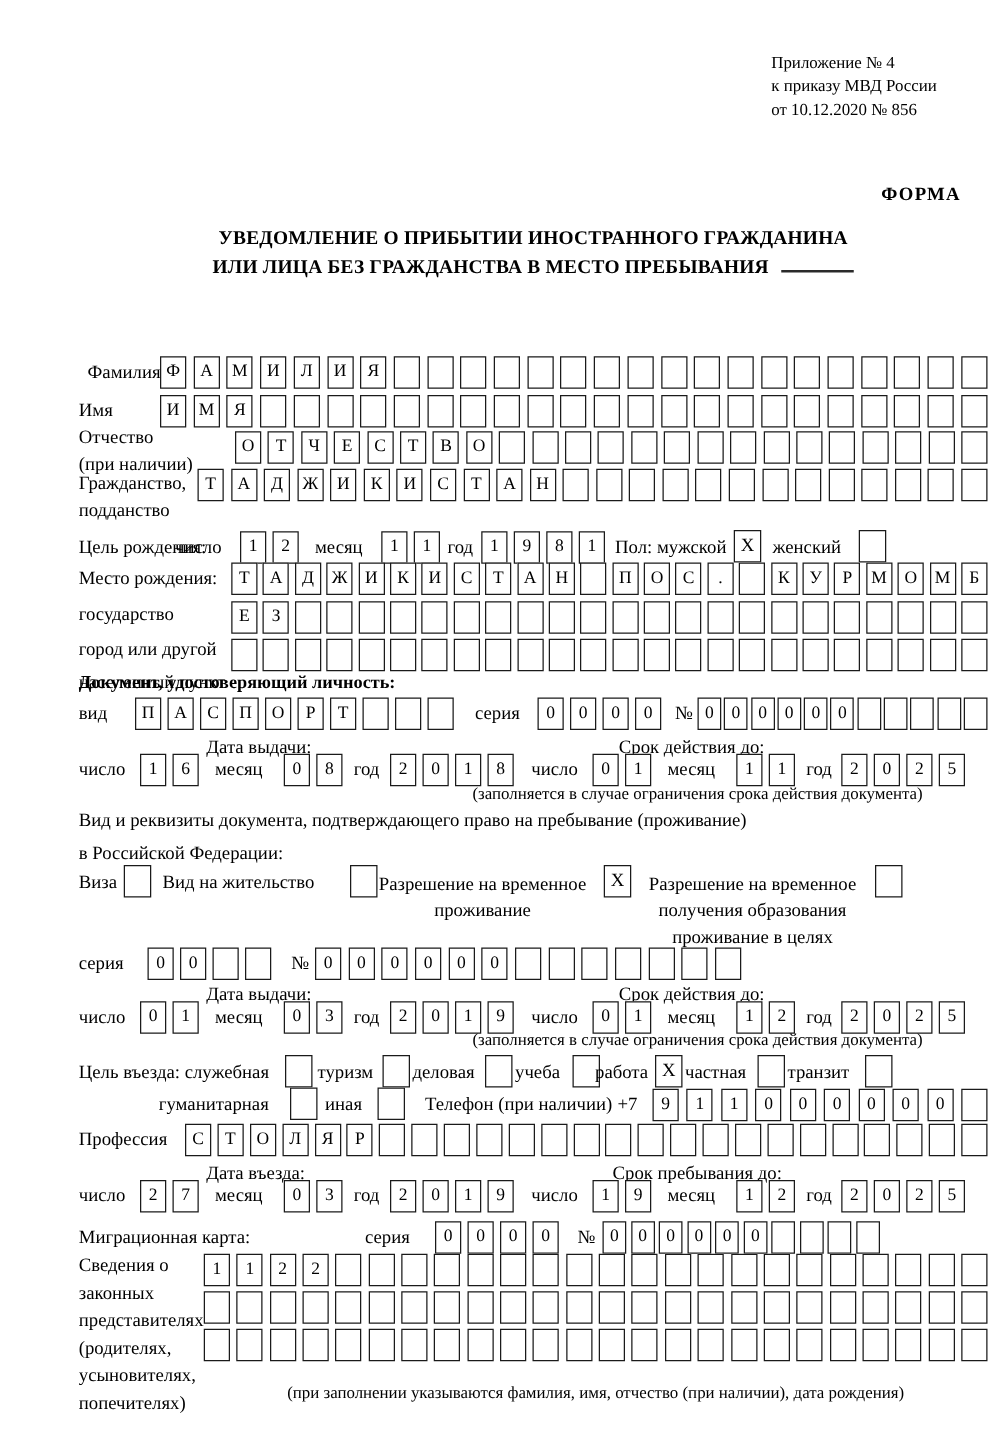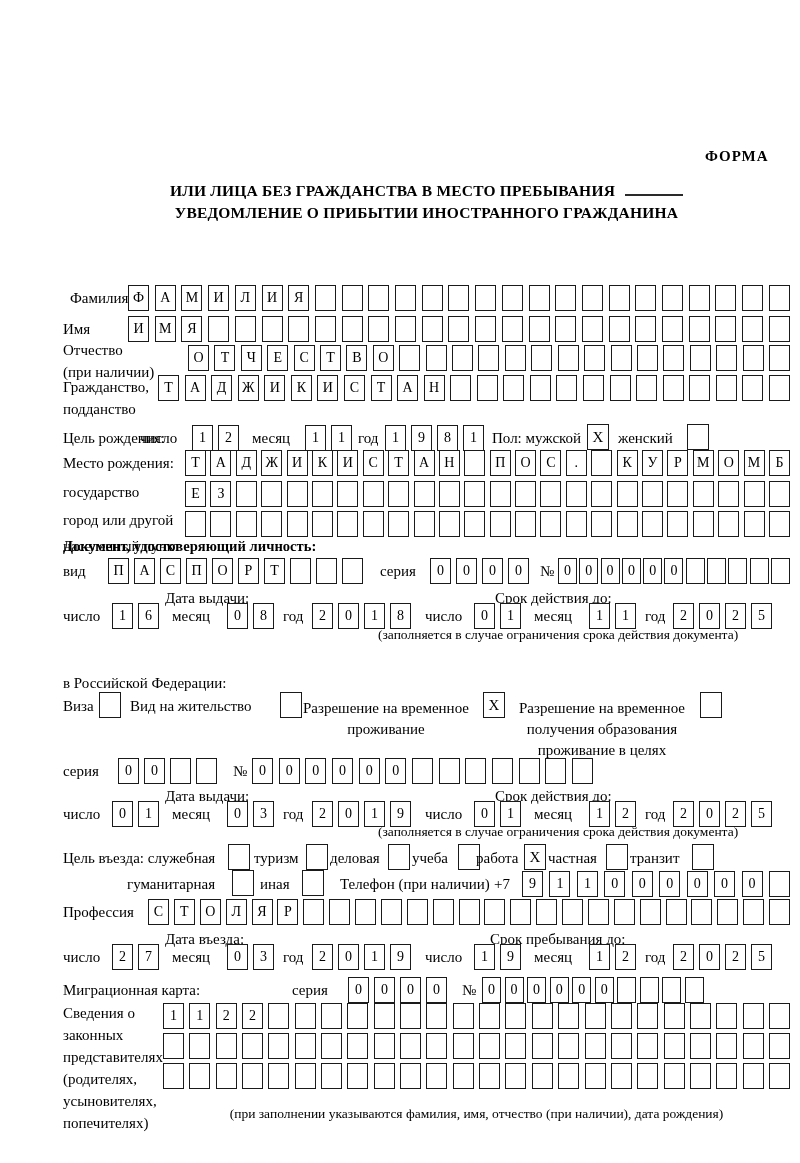--- a/index.html
+++ b/index.html
@@ -23,25 +23,30 @@
   .cells.narrow .cell{width:19px;}
   .checkbox{position:absolute;width:22px;height:26px;box-sizing:border-box;border:1.7px solid #1a1a1a;
         display:flex;align-items:center;justify-content:center;font-size:15px;background:#fff;}
   .cbl{position:absolute;text-align:center;font-size:15px;line-height:21px;}
 </style>
 </head>
 <body>
 
 <div class="page">
 
+  <div class="abs hdr" style="left:617px;top:40px">
+    <div>Приложение № 4</div>
+    <div>к приказу МВД России</div>
+    <div>от 10.12.2020 № 856</div>
+  </div>
   <div class="abs forma" style="left:705px;top:148px">ФОРМА</div>
 
   <div class="abs title" style="left:63px;top:180px;width:727px">
+    <div>УВЕДОМЛЕНИЕ О ПРИБЫТИИ ИНОСТРАННОГО ГРАЖДАНИНА</div>
     <div><span>ИЛИ ЛИЦА БЕЗ ГРАЖДАНСТВА В МЕСТО ПРЕБЫВАНИЯ</span><span class="blank"></span></div>
-    <div>УВЕДОМЛЕНИЕ О ПРИБЫТИИ ИНОСТРАННОГО ГРАЖДАНИНА</div>
   </div>
 
 
   <span class="abs lbl" style="left:70px;top:290px">Фамилия</span>
   <div class="cells sb" style="left:128px;top:285px;width:662px">
       <span class="cell">Ф</span>
       <span class="cell">А</span>
       <span class="cell">М</span>
       <span class="cell">И</span>
       <span class="cell">Л</span>
@@ -329,20 +334,21 @@
   <span class="abs lbl" style="left:645px;top:608px">год</span>
   <div class="cells g" style="left:673px;top:603px">
       <span class="cell">2</span>
       <span class="cell">0</span>
       <span class="cell">2</span>
       <span class="cell">5</span>
     </div>
 
   <span class="abs small" style="left:378px;top:627px">(заполняется в случае ограничения срока действия документа)</span>
 
+  <span class="abs lbl" style="left:63px;top:649px">Вид и реквизиты документа, подтверждающего право на пребывание (проживание)</span>
   <span class="abs lbl" style="left:63px;top:675px">в Российской Федерации:</span>
 
   <span class="abs lbl" style="left:63px;top:698px">Виза</span>
   <span class="checkbox" style="left:99px;top:692px"></span>
   <span class="abs lbl" style="left:130px;top:698px">Вид на жительство</span>
   <span class="checkbox" style="left:280px;top:692px"></span>
   <div class="cbl" style="left:295px;top:698px;width:182px">
     <div>Разрешение на временное</div>
     <div>проживание</div>
   </div>

